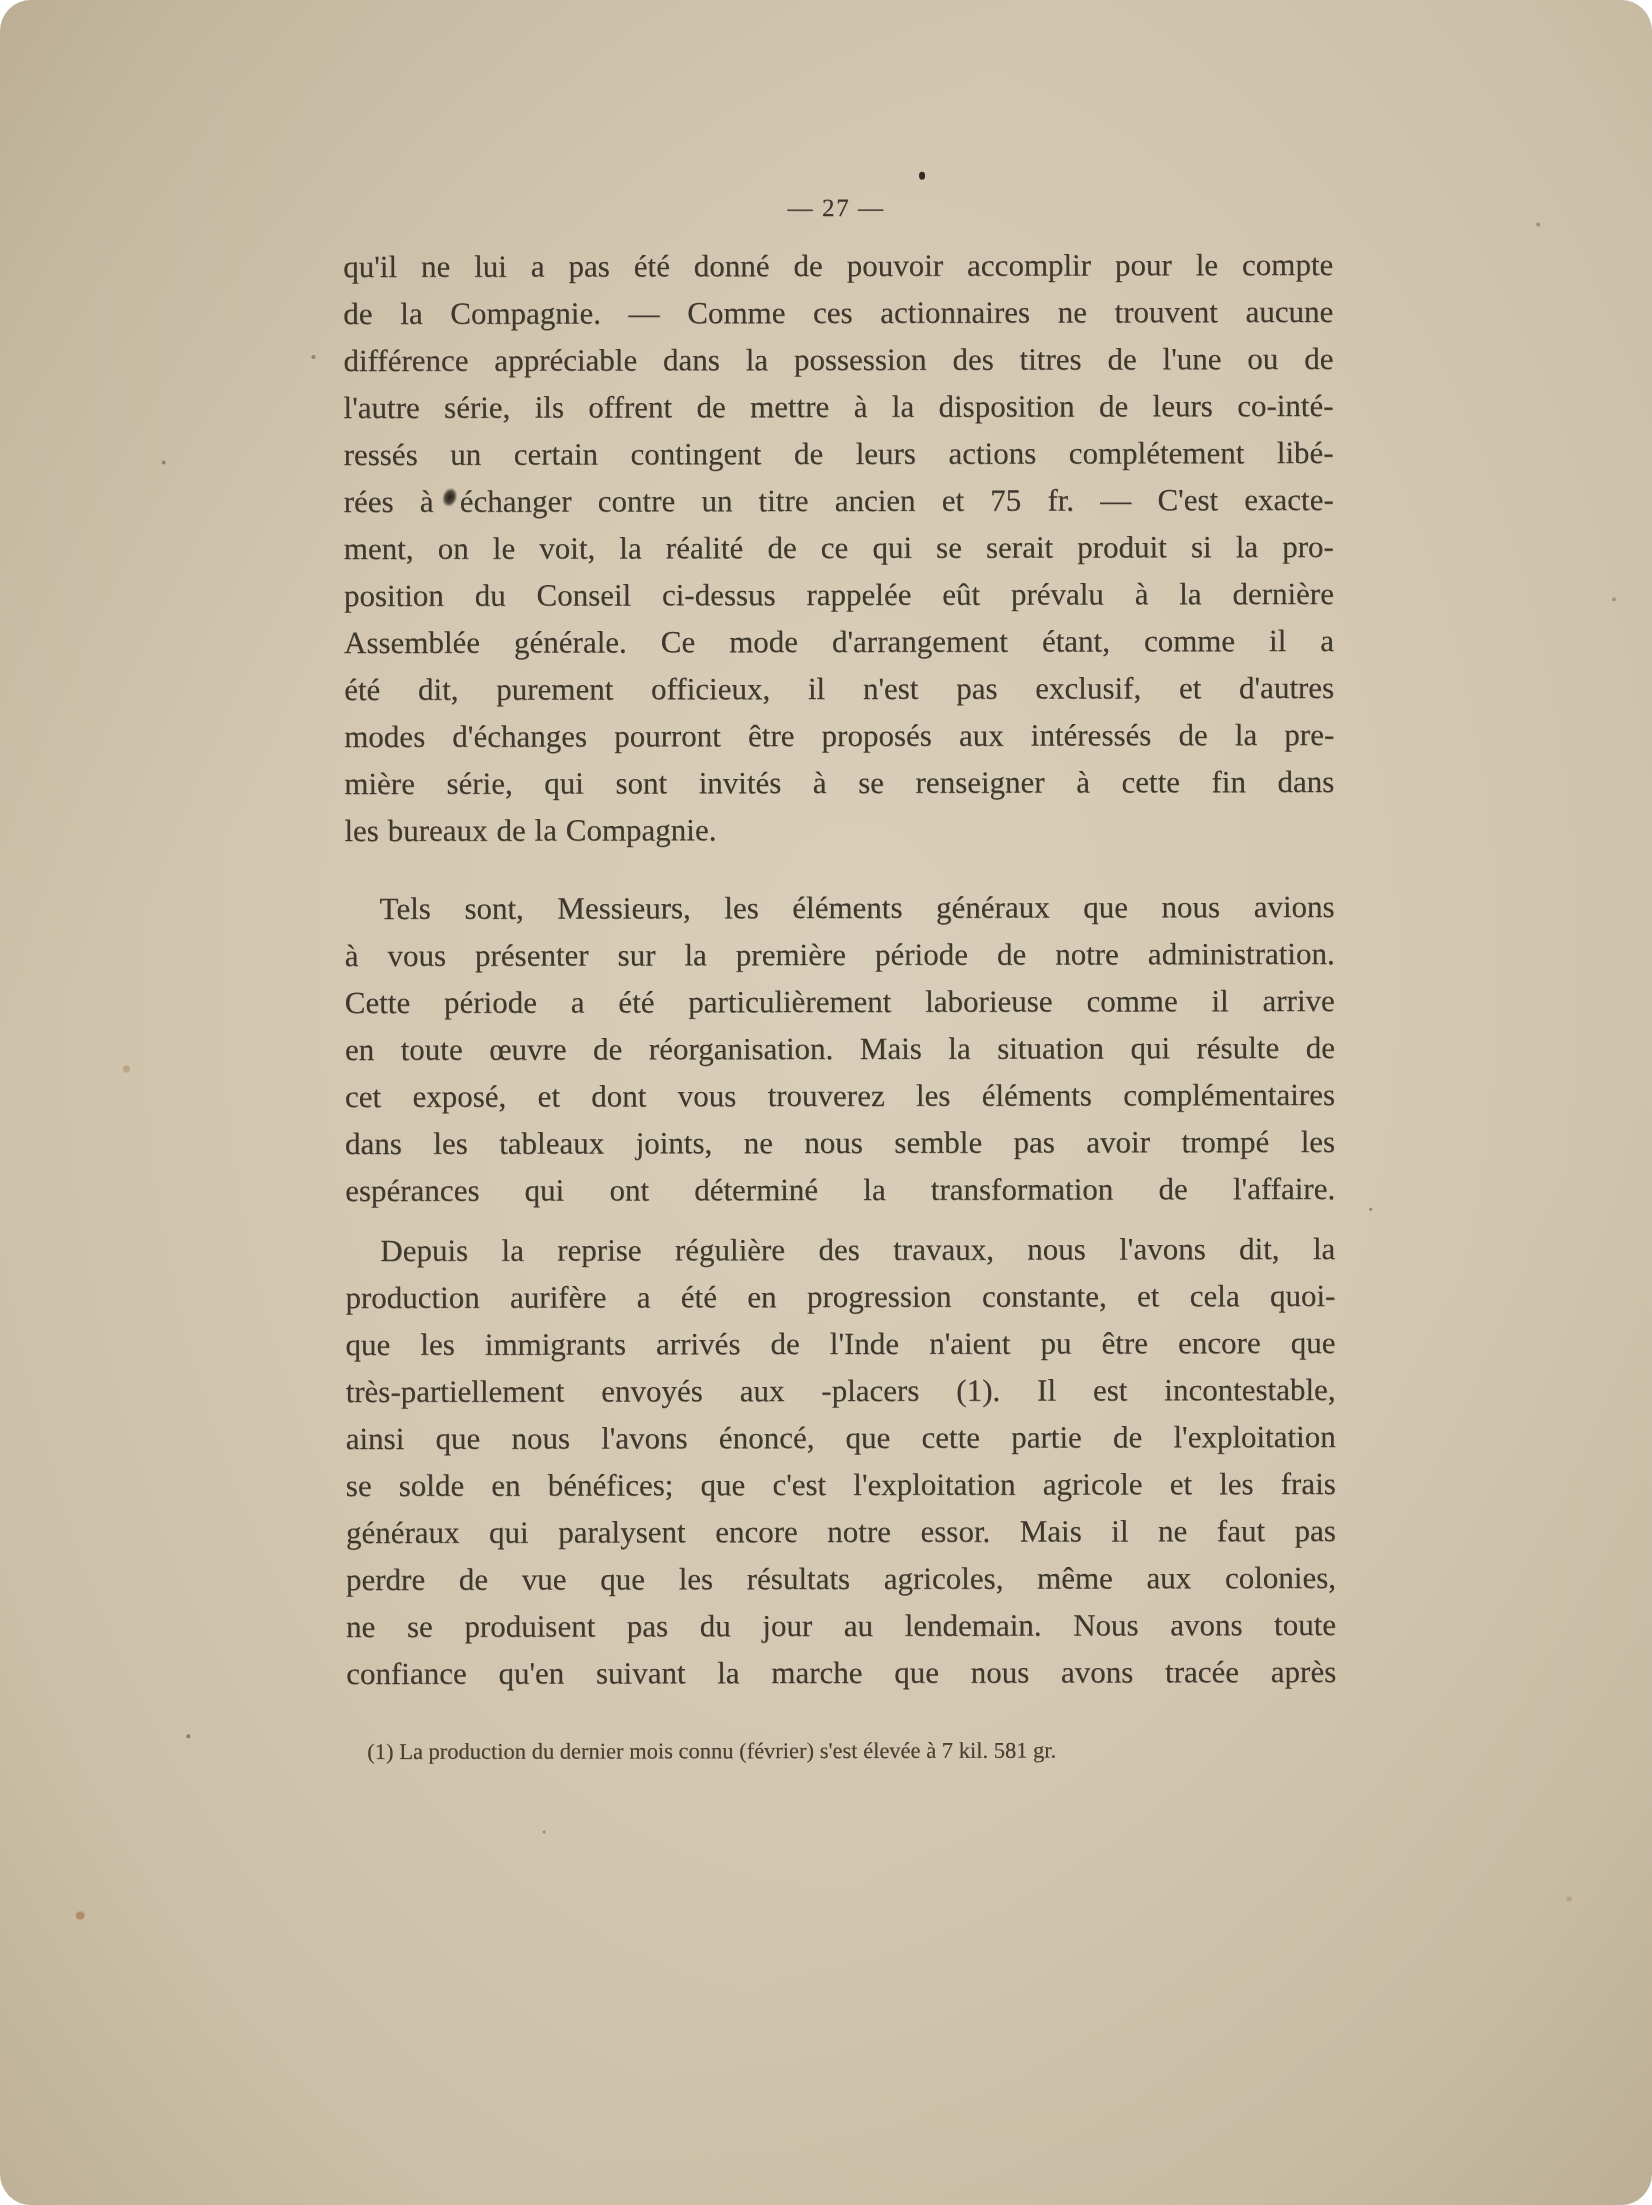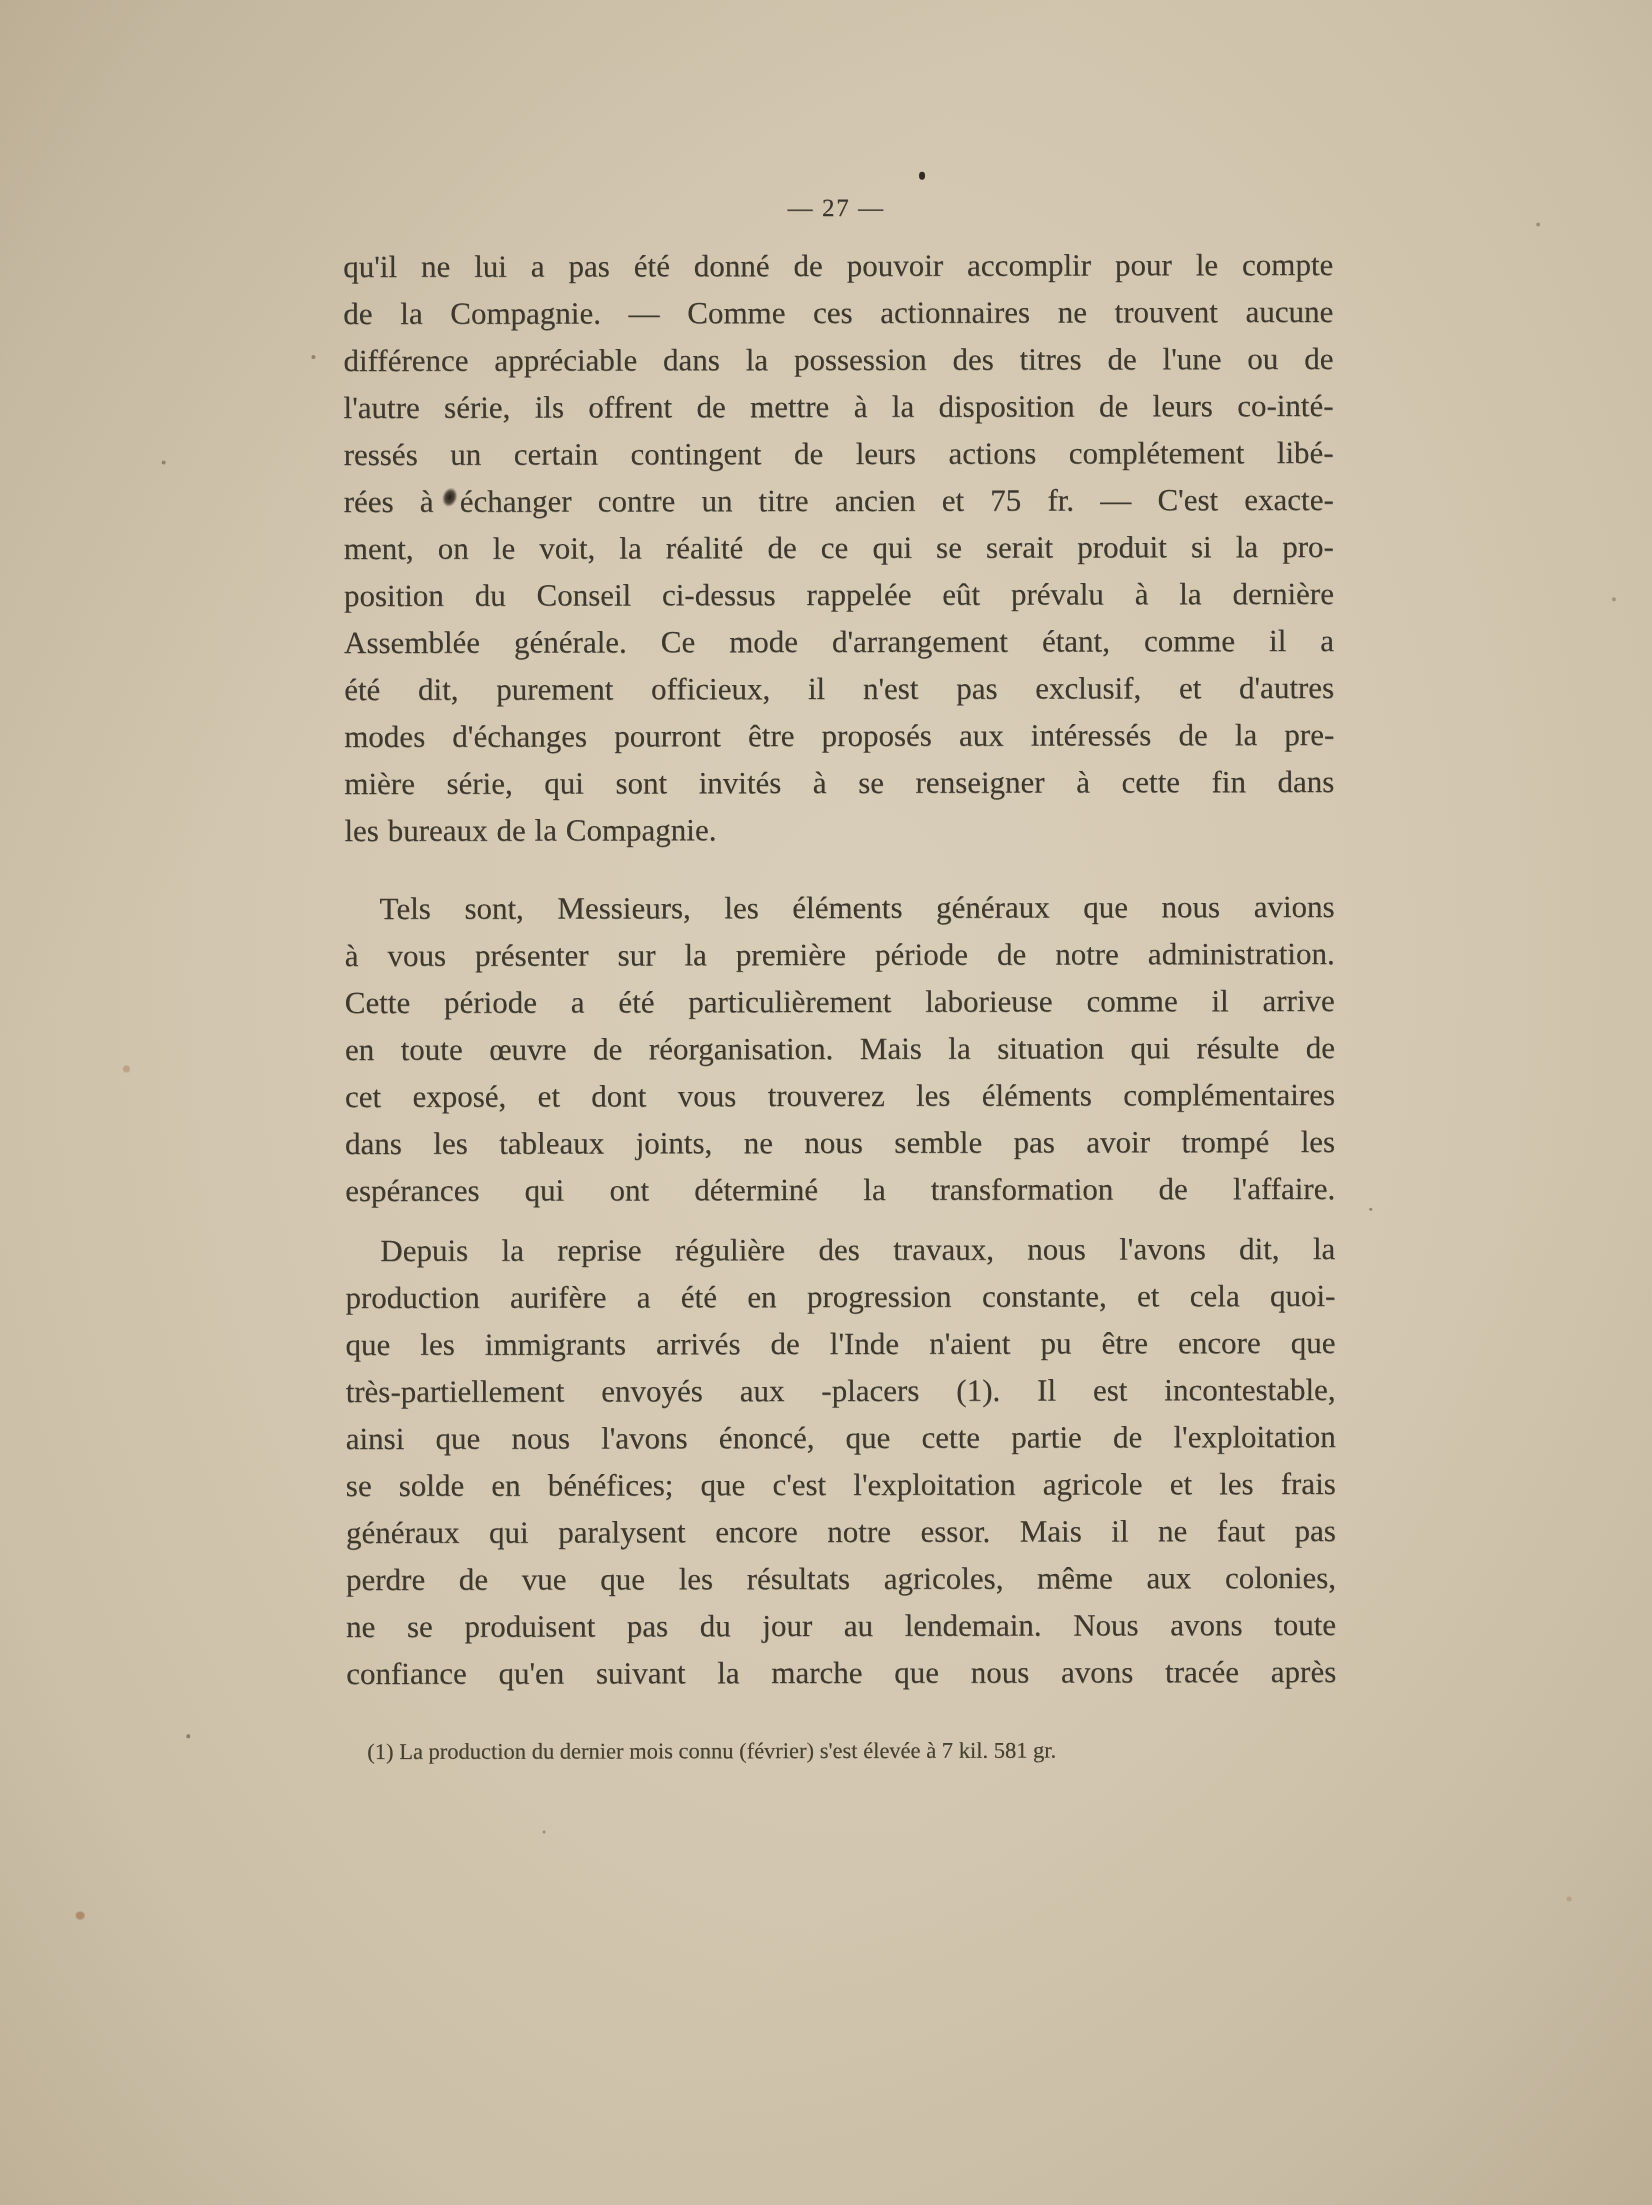--- a/index.html
+++ b/index.html
@@ -6,20 +6,21 @@
   body{
     width:1652px;height:2205px;overflow:hidden;
     font-family:"Liberation Serif", serif;
   }
   .page{
     position:relative;width:1652px;height:2205px;
     background:
       linear-gradient(135deg, rgba(110,92,64,0.10), rgba(110,92,64,0) 28%),
       linear-gradient(315deg, rgba(110,92,64,0.06), rgba(110,92,64,0) 30%),
       radial-gradient(ellipse at 52% 44%, #d9ceb9 0%, #d3c7b1 48%, #cbbfa7 78%, #beb198 100%);
+    border-radius: 31px;
   }
   .scan{position:absolute;inset:0;transform:rotate(-0.12deg);}
   .page-number{
     position:absolute;left:343px;top:194px;width:990px;
     text-align:center;font-size:25px;letter-spacing:1.6px;
     color:#3c362c;text-shadow:0.3px 0.4px 0.4px rgba(44,38,28,0.45);
   }
   .ornament-dot{
     position:absolute;left:921px;top:172px;width:5.9px;height:7.5px;
     background:#241f17;border-radius:50%;opacity:.92;

